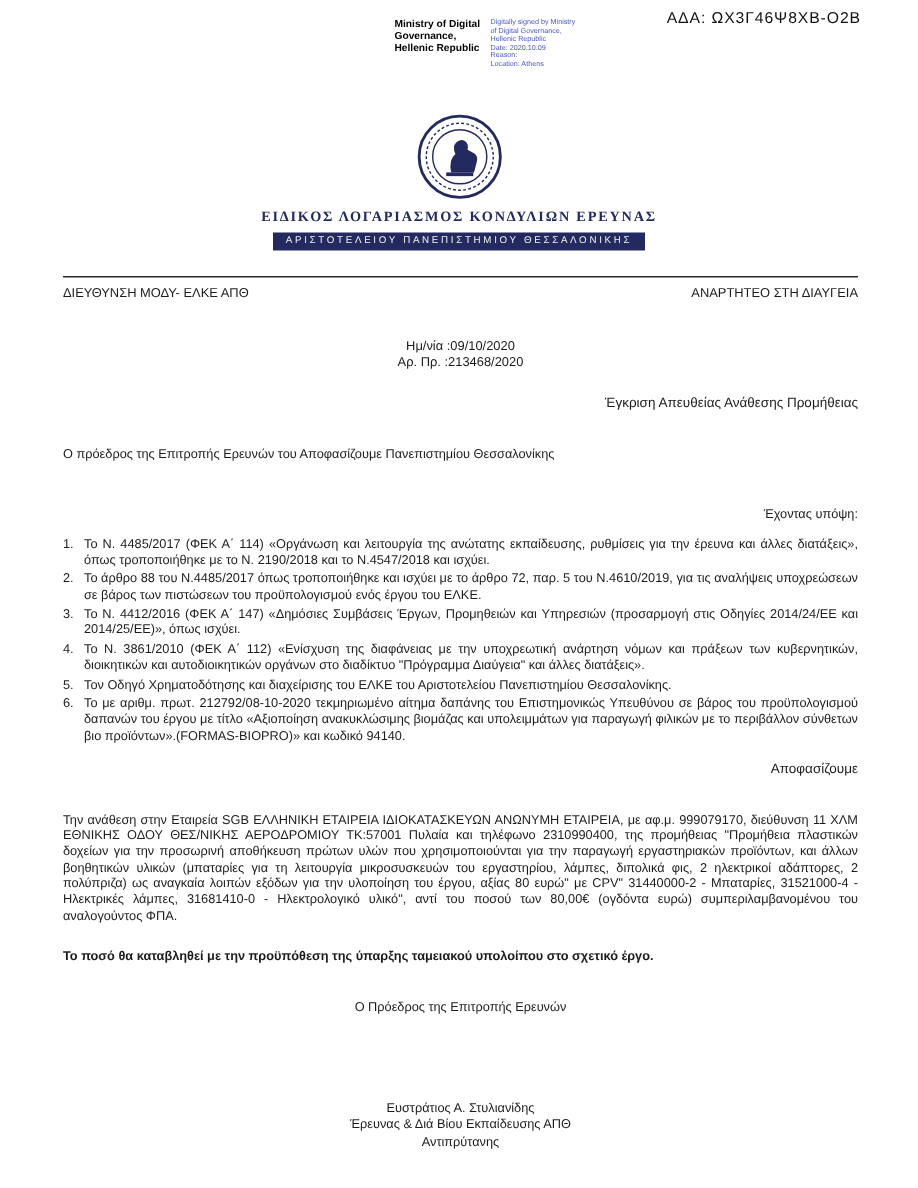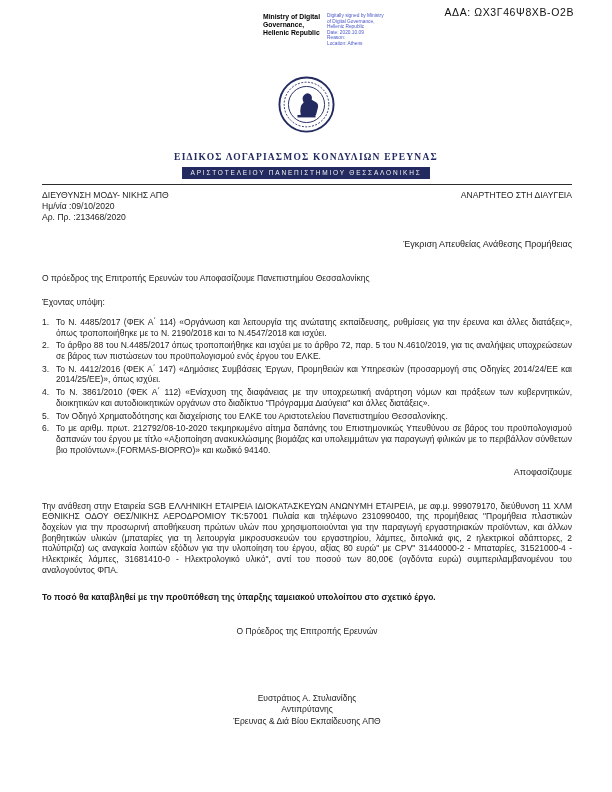--- a/index.html
+++ b/index.html
@@ -14,38 +14,38 @@
 
   
   .ada { position:absolute; top:6px; right:38px; font-size:10.5px; letter-spacing:0.6px; color:#111; }
   .ministry-row { position:absolute; top:13px; left:263px; display:flex; gap:7px; align-items:flex-start; }
   .ministry-name { font-weight:bold; font-size:6.8px; line-height:1.18; white-space:pre-line; color:#000; }
   .sig-text { font-size:4.8px; line-height:1.15; white-space:pre-line; color:#4a57c8; }
 
   .logo-block { position:absolute; top:76px; left:0; right:0; text-align:center; }
   .seal { display:inline-block; }
   .org-line1 {
-    margin-top:16px; font-family:"Liberation Serif", serif; font-weight:bold;
+    margin-top:4px; font-family:"Liberation Serif", serif; font-weight:bold;
     font-size:9.5px; letter-spacing:1.2px; color:#232a60;
   }
   .org-bar {
     display:inline-block; margin-top:3px; background:#232a60; color:#f3f3ef;
     font-size:6.5px; letter-spacing:1.8px; padding:2.5px 9px 2px 9px;
   }
 
   .rule { margin-top:184px; border-top:1.3px solid #2b2b2b; }
 
   .header-row { display:flex; justify-content:space-between; margin-top:5px; font-size:8.6px; }
 
-  .date-block { text-align:left; font-size:8.6px; line-height:1.3; }
+  .date-block { margin-top:24px; text-align:center; font-size:8.6px; line-height:1.3; }
 
   .doc-title { margin-top:16px; text-align:right; font-size:9px; }
 
   .intro { margin-top:22px; }
-  .having { margin-top:14px; }
+  .having { margin-top:30px;text-align:right; }
 
   .list { margin-top:9px; }
   .list-item { display:flex; margin-bottom:2px; }
   .item-num { width:14px; flex:0 0 14px; }
   .item-text { flex:1; text-align:justify; }
 
   .decision-heading { margin-top:12px; text-align:right; font-size:9px; }
   .para { margin-top:22px; text-align:justify; }
   .closing { margin-top:16px;font-weight:bold; }
 
@@ -83,21 +83,21 @@
     </span>
     <div class="org-line1">ΕΙΔΙΚΟΣ ΛΟΓΑΡΙΑΣΜΟΣ ΚΟΝΔΥΛΙΩΝ ΕΡΕΥΝΑΣ</div>
     <div><span class="org-bar">ΑΡΙΣΤΟΤΕΛΕΙΟΥ ΠΑΝΕΠΙΣΤΗΜΙΟΥ ΘΕΣΣΑΛΟΝΙΚΗΣ</span></div>
   </div>
 
   <div class="content">
 
     <div class="rule"></div>
 
     <div class="header-row">
-      <span>ΔΙΕΥΘΥΝΣΗ ΜΟΔΥ- ΝΙΚΗΣ ΑΠΘ</span>
+      <span>ΔΙΕΥΘΥΝΣΗ ΜΟΔΥ- ΕΛΚΕ ΑΠΘ</span>
       <span>ΑΝΑΡΤΗΤΕΟ ΣΤΗ ΔΙΑΥΓΕΙΑ</span>
     </div>
 
     <div class="date-block">
       <div>Ημ/νία :09/10/2020</div>
       <div>Αρ. Πρ. :213468/2020</div>
     </div>
 
     <div class="doc-title">Έγκριση Απευθείας Ανάθεσης Προμήθειας</div>
 
@@ -135,18 +135,18 @@
     <div class="decision-heading">Αποφασίζουμε</div>
 
     <div class="para">Την ανάθεση στην Εταιρεία SGB ΕΛΛΗΝΙΚΗ ΕΤΑΙΡΕΙΑ ΙΔΙΟΚΑΤΑΣΚΕΥΩΝ ΑΝΩΝΥΜΗ ΕΤΑΙΡΕΙΑ, με αφ.μ. 999079170, διεύθυνση 11 ΧΛΜ ΕΘΝΙΚΗΣ ΟΔΟΥ ΘΕΣ/ΝΙΚΗΣ ΑΕΡΟΔΡΟΜΙΟΥ ΤΚ:57001 Πυλαία και τηλέφωνο 2310990400, της προμήθειας "Προμήθεια πλαστικών δοχείων για την προσωρινή αποθήκευση πρώτων υλών που χρησιμοποιούνται για την παραγωγή εργαστηριακών προϊόντων, και άλλων βοηθητικών υλικών (μπαταρίες για τη λειτουργία μικροσυσκευών του εργαστηρίου, λάμπες, διπολικά φις, 2 ηλεκτρικοί αδάπτορες, 2 πολύπριζα) ως αναγκαία λοιπών εξόδων για την υλοποίηση του έργου, αξίας 80 ευρώ" με CPV" 31440000-2 - Μπαταρίες, 31521000-4 - Ηλεκτρικές λάμπες, 31681410-0 - Ηλεκτρολογικό υλικό", αντί του ποσού των 80,00€ (ογδόντα ευρώ) συμπεριλαμβανομένου του αναλογούντος ΦΠΑ.</div>
 
     <div class="para closing">Το ποσό θα καταβληθεί με την προϋπόθεση της ύπαρξης ταμειακού υπολοίπου στο σχετικό έργο.</div>
 
     <div class="role">Ο Πρόεδρος της Επιτροπής Ερευνών</div>
 
     <div class="sig-block">
       <div>Ευστράτιος Α. Στυλιανίδης</div>
+      <div>Έρευνας &amp; Διά Βίου Εκπαίδευσης ΑΠΘ</div>
       <div>Αντιπρύτανης</div>
-      <div>Έρευνας &amp; Διά Βίου Εκπαίδευσης ΑΠΘ</div>
     </div>
 
   </div>
 </div>
 
 </body></html>

